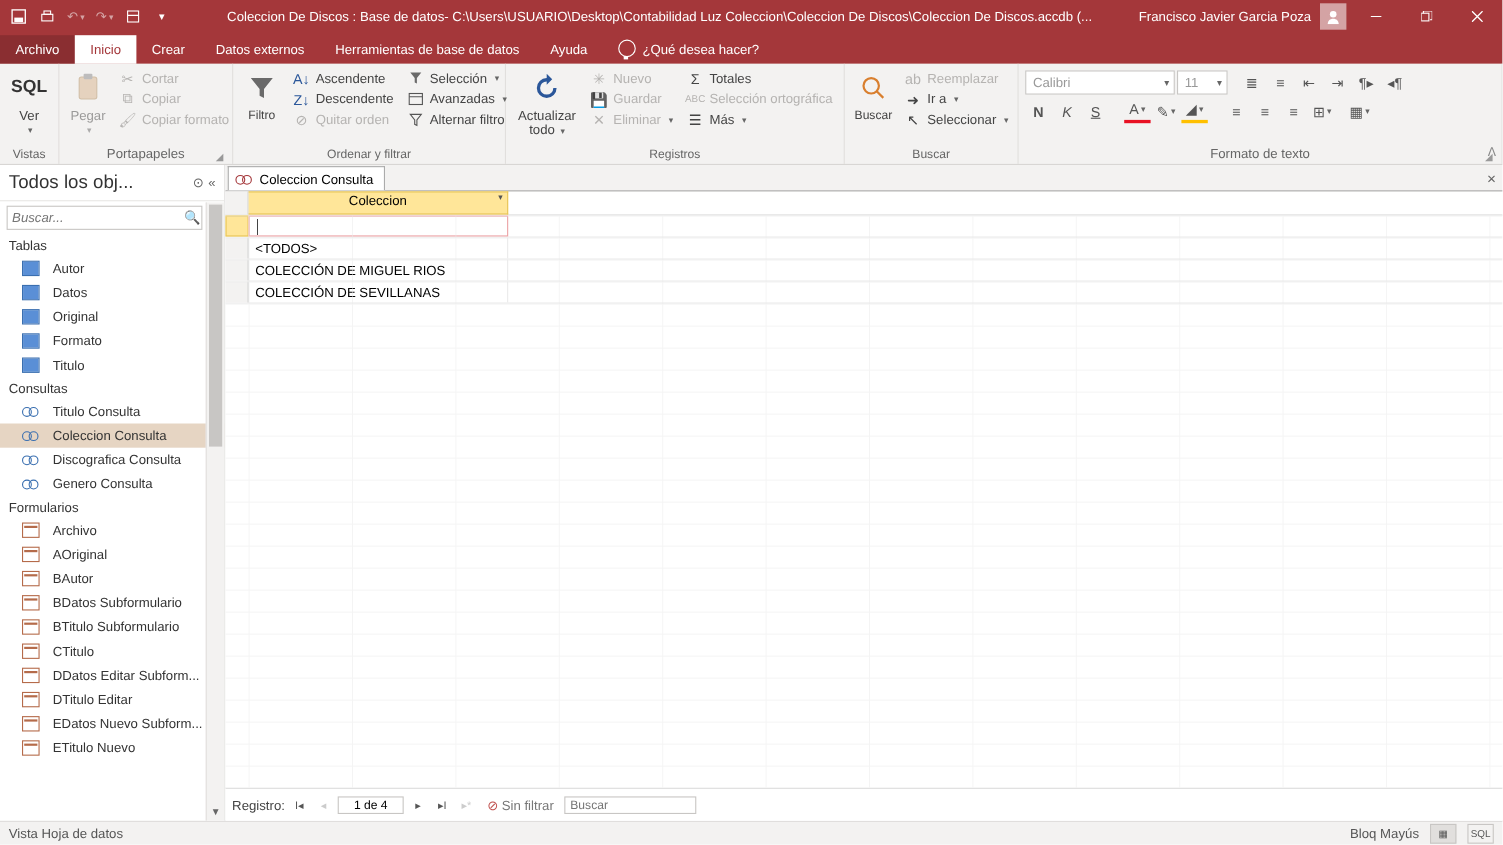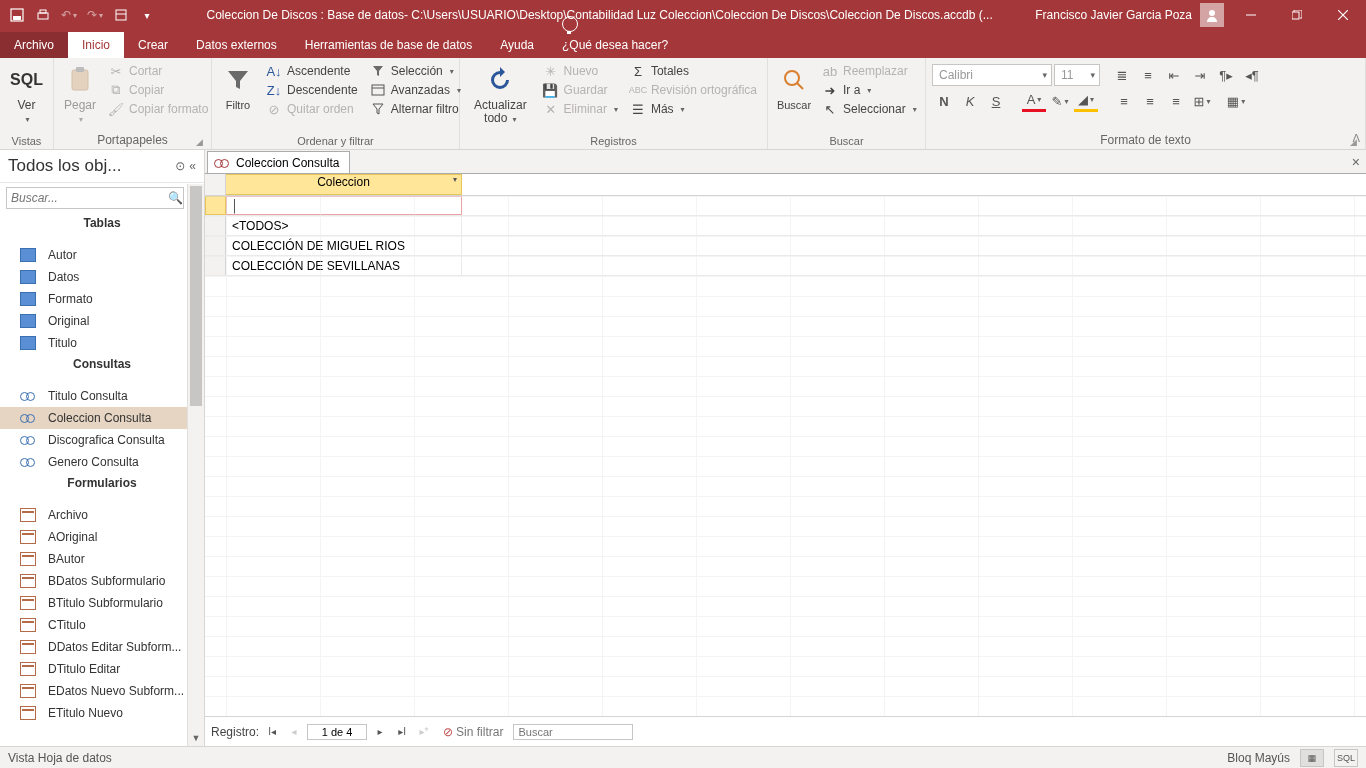--- a/index.html
+++ b/index.html
@@ -13,21 +13,21 @@
 .titlebar .user { display:flex; align-items:center; gap:8px; padding-right:4px; }
 .titlebar .avatar { width:24px; height:24px; background:#d4a3a4; display:flex; align-items:center; justify-content:center; }
 .titlebar .win-btns { display:flex; }
 .titlebar .win-btn { width:46px; height:30px; display:flex; align-items:center; justify-content:center; }
 
 
 .ribbon-tabs { height:28px; background:#a4373a; display:flex; align-items:flex-end; color:#fff; }
 .ribbon-tabs .tab { padding:6px 14px; font-size:12px; cursor:pointer; }
 .ribbon-tabs .tab.file { background:#8a2e31;margin-top:11px; }
 .ribbon-tabs .tab.active { background:#fff; color:#a4373a; }
-.ribbon-tabs .tell { display:flex; align-items:flex-start; gap:6px; padding:0 14px 6px;flex-direction:column; }
+.ribbon-tabs .tell { display:flex; align-items:flex-end; gap:6px; padding:0 14px 6px; }
 .ribbon-tabs .bulb { width:16px; height:16px; border:1.3px solid #fff; border-radius:50%; position:relative; }
 .ribbon-tabs .bulb::after { content:""; position:absolute; bottom:-3px; left:4px; width:4px; height:3px; background:#fff; }
 
 
 .ribbon { height:92px; background:#f3f2f1; border-bottom:1px solid #d8d6d4; display:flex; position:relative; }
 .group { border-right:1px solid #e1dfdd; padding:4px 6px 2px; display:flex; flex-direction:column; }
 .group-content { flex:1; display:flex; align-items:flex-start; gap:4px; }
 .group-label { text-align:center; font-size:11px; color:#666; padding-top:1px; position:relative; }
 .group-label .dlg { position:absolute; right:2px; bottom:0; font-size:9px; color:#999; }
 .big-btn { display:flex; flex-direction:column; align-items:center; justify-content:center; gap:3px; padding:2px 6px; min-width:40px; }
@@ -50,21 +50,21 @@
 .main { display:flex; height:calc(768px - 30px - 28px - 92px - 22px); }
 
 .nav { width:205px; border-right:1px solid #d8d6d4; background:#fff; display:flex; flex-direction:column; position:relative; }
 .nav-hdr { display:flex; align-items:center; padding:6px 8px; gap:4px; border-bottom:1px solid #e8e6e4; }
 .nav-hdr .ttl { flex:1; font-size:17px; color:#333; white-space:nowrap; overflow:hidden; text-overflow:ellipsis; }
 .nav-hdr .ic { font-size:12px; color:#666; }
 .nav-search { margin:4px 20px 4px 6px; height:22px; border:1px solid #c8c6c4; display:flex; align-items:center; padding:0 4px; }
 .nav-search input { flex:1; border:none; outline:none; font-size:12px; font-style:italic; color:#888; background:transparent; }
 .nav-search .mag { font-size:12px; }
 .nav-list { flex:1; overflow:hidden; }
-.nav-cat { display:flex; align-items:center; padding:3px 8px; font-size:12px; font-weight:700; color:#333;flex-direction:column; }
+.nav-cat { display:flex; align-items:center; padding:3px 8px; font-size:12px; font-weight:400; color:#333; }
 .nav-cat .chev { margin-left:auto; font-size:10px; color:#555; }
 .nav-item { display:flex; align-items:center; gap:12px; padding:4px 8px 4px 20px; font-size:12px; color:#333; }
 .nav-item.sel { background:#e6d5c3; }
 .nav-item .obj-ic { width:16px; height:14px; }
 .ic-table { background:linear-gradient(#5a8fd6,#5a8fd6); border:1px solid #3a6fb0; }
 .ic-query { position:relative; }
 .ic-query::before, .ic-query::after { content:""; position:absolute; width:7px; height:7px; border:1.2px solid #3a6fb0; border-radius:50%; top:3px; }
 .ic-query::before { left:0; } .ic-query::after { left:6px; }
 .ic-form { border:1px solid #b56b4a; background:#fff; position:relative;}
 .ic-form::before { content:""; position:absolute; top:2px; left:1px; right:1px; height:2px; background:#b56b4a; }
@@ -299,21 +299,21 @@
             <span class="caret">▾</span>
           </div>
       </div>
       <div class="small-rows">
         <div class="small-btn">
             <span class="ic">Σ</span>
             <span>Totales</span>
           </div>
         <div class="small-btn dis">
             <span class="ic" style="font-size:9px">ABC</span>
-            <span>Revisión ortográfica</span>
+            <span>Selección ortográfica</span>
           </div>
         <div class="small-btn">
             <span class="ic">☰</span>
             <span>Más</span>
             <span class="caret">▾</span>
           </div>
       </div>
     </div>
     <div class="group-label">Registros</div>
   </div>
@@ -345,21 +345,21 @@
             <span class="caret">▾</span>
           </div>
       </div>
     </div>
     <div class="group-label">Buscar</div>
   </div>
 
   <div class="group" style="flex:1">
     <div class="group-content" style="flex-direction:column;gap:4px;padding-top:2px">
       <div class="fmt-row">
-        <div class="font-combo" style="width:120px">Calibri</div>
+        <div class="font-combo" style="width:136px">Calibri</div>
         <div class="font-combo" style="width:46px">11</div>
         <div style="width:6px"></div>
         <div class="fmt-btn">≣</div>
         <div class="fmt-btn">≡</div>
         <div class="fmt-btn">⇤</div>
         <div class="fmt-btn">⇥</div>
         <div class="fmt-btn">¶▸</div>
         <div class="fmt-btn">◂¶</div>
       </div>
       <div class="fmt-row">
@@ -404,25 +404,25 @@
         <div class="nav-item">
           <span class="obj-ic ic-table"></span>
           <span>Autor</span>
         </div>
         <div class="nav-item">
           <span class="obj-ic ic-table"></span>
           <span>Datos</span>
         </div>
         <div class="nav-item">
           <span class="obj-ic ic-table"></span>
+          <span>Original</span>
+        </div>
+        <div class="nav-item">
+          <span class="obj-ic ic-table"></span>
           <span>Formato</span>
-        </div>
-        <div class="nav-item">
-          <span class="obj-ic ic-table"></span>
-          <span>Original</span>
         </div>
         <div class="nav-item">
           <span class="obj-ic ic-table"></span>
           <span>Titulo</span>
         </div>
         <div class="nav-cat">
           <span>Consultas</span>
           <span class="chev">ᐱ</span>
         </div>
         <div class="nav-item">

